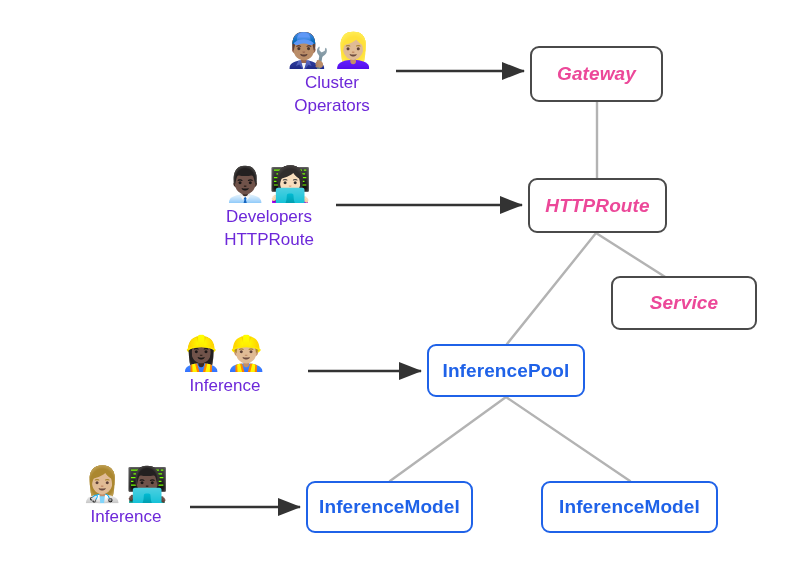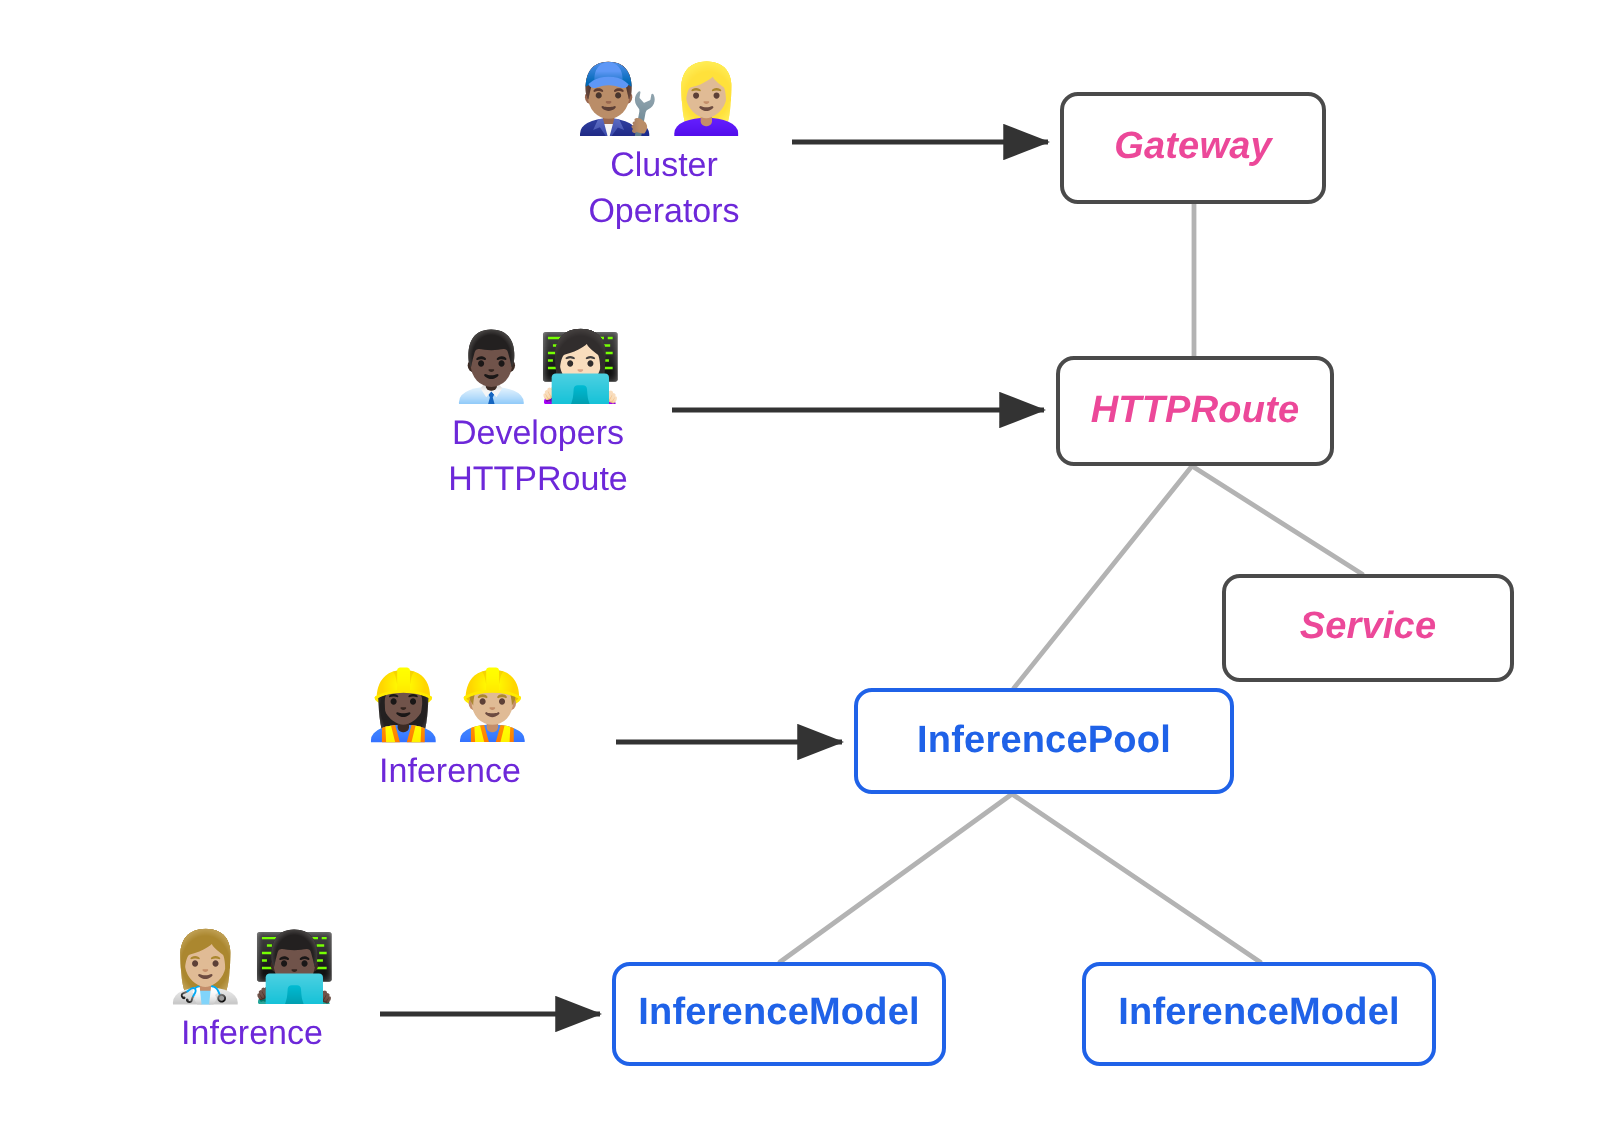--- a/index.html
+++ b/index.html
@@ -98,24 +98,24 @@
       </g>
   </svg>
 
   <div id="node-layer">
       <div class="node plain" style="left: 530px; top: 46px; width: 133px; height: 56px;">
         <span>Gateway</span>
       </div>
       <div class="node plain" style="left: 528px; top: 178px; width: 139px; height: 55px;">
         <span>HTTPRoute</span>
       </div>
-      <div class="node plain" style="left: 611px; top: 287px; width: 146px; height: 54px;">
+      <div class="node plain" style="left: 611px; top: 276px; width: 146px; height: 54px;">
         <span>Service</span>
       </div>
-      <div class="node accent" style="left: 427px; top: 344px; width: 190px; height: 53px;">
+      <div class="node accent" style="left: 427px; top: 344px; width: 158px; height: 53px;">
         <span>InferencePool</span>
       </div>
       <div class="node accent" style="left: 306px; top: 481px; width: 167px; height: 52px;">
         <span>InferenceModel</span>
       </div>
       <div class="node accent" style="left: 541px; top: 481px; width: 177px; height: 52px;">
         <span>InferenceModel</span>
       </div>
     </div>
   <div id="actor-layer">

